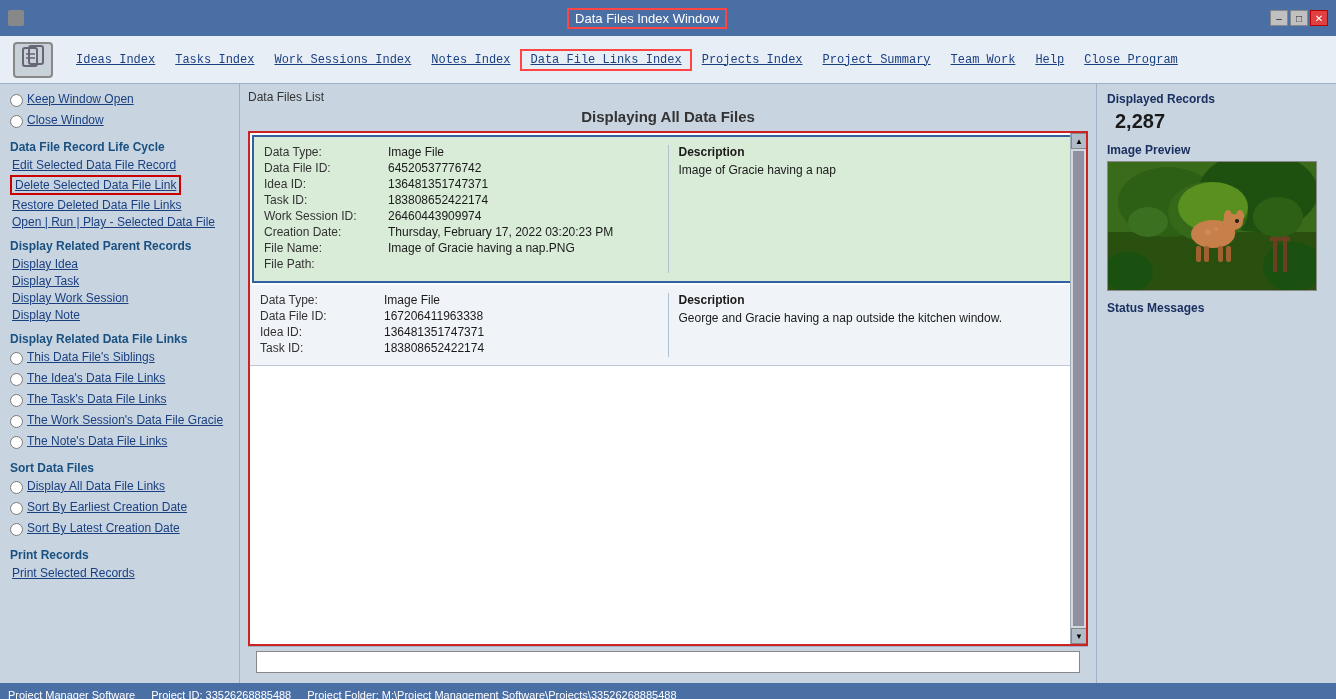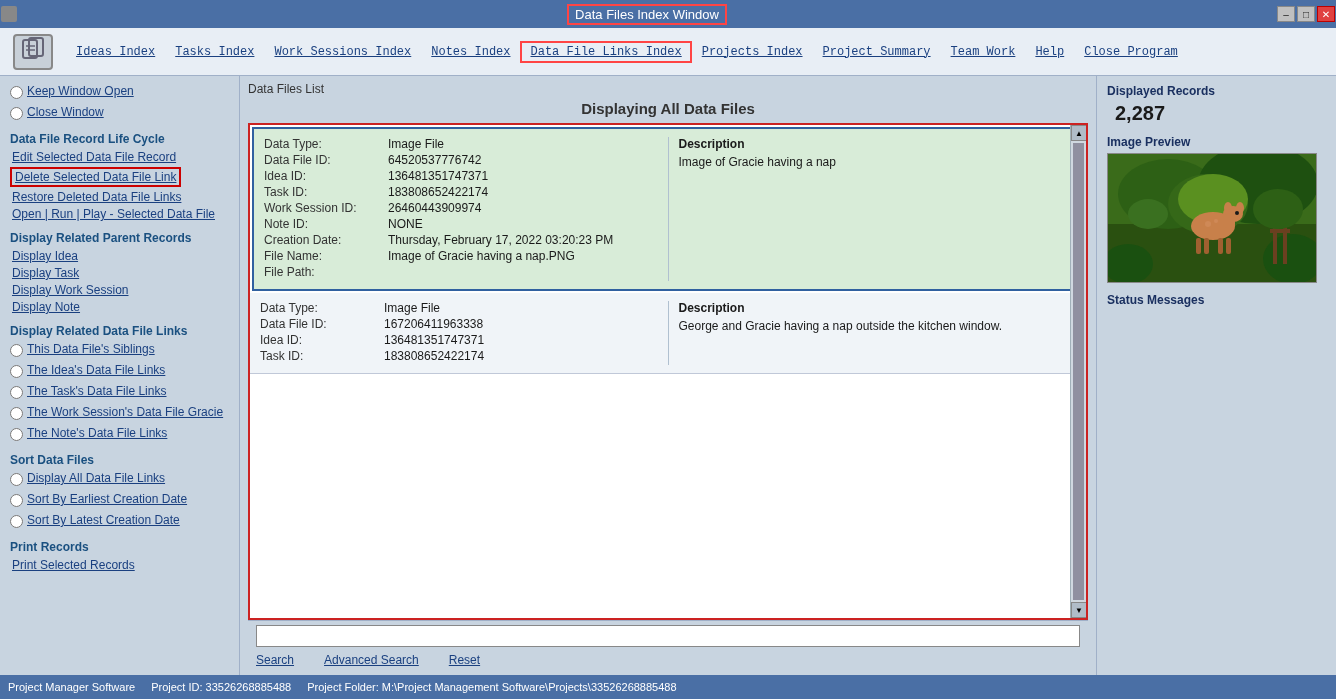--- a/index.html
+++ b/index.html
@@ -2,25 +2,25 @@
 <html><head>
   <meta charset="utf-8">
   <style>
     * { box-sizing: border-box; margin: 0; padding: 0; }
     body { font-family: Arial, sans-serif; font-size: 12px; background: #d0d8e8; overflow: hidden; width: 1336px; height: 699px; }
 
     
     .title-bar {
       background: #4a6fa5;
       color: white;
-      height: 28px;
+      height: 36px;
       display: flex;
       align-items: center;
       justify-content: space-between;
-      padding: 0 1px;
+      padding: 0 8px;
     }
     .title-bar-left { display: flex; align-items: center; gap: 4px; }
     .title-bar-controls { display: flex; gap: 2px; }
     .title-btn {
       width: 18px; height: 16px;
       background: #c0c0c0;
       border: 1px solid #888;
       font-size: 10px;
       cursor: pointer;
       display: flex; align-items: center; justify-content: center;
@@ -372,24 +372,20 @@
           </div>
           <div class="record-field">
             <span class="field-label">Task ID:</span>
             <span class="field-value">183808652422174</span>
           </div>
           <div class="record-field">
             <span class="field-label">Work Session ID:</span>
             <span class="field-value">26460443909974</span>
           </div>
           <div class="record-field">
-            <span class="field-label">Note ID:</span>
-            <span class="field-value">NONE</span>
-          </div>
-          <div class="record-field">
             <span class="field-label">Creation Date:</span>
             <span class="field-value">Thursday, February 17, 2022   03:20:23 PM</span>
           </div>
           <div class="record-field">
             <span class="field-label">File Name:</span>
             <span class="field-value">Image of Gracie having a nap.PNG</span>
           </div>
           <div class="record-field">
             <span class="field-label">File Path:</span>
           </div>
@@ -427,25 +423,20 @@
 
       <div class="scroll-indicator">
         <div class="scroll-up">▲</div>
         <div class="scroll-thumb"></div>
         <div class="scroll-down">▼</div>
       </div>
     </div>
 
     <div class="search-bar">
       <input class="search-input" type="text" placeholder="" style="">
-    </div>
-    <div class="search-bar" style="padding-top: 2px; padding-bottom: 2px; background: #c8d4e0; border-top: none; gap: 30px;">
-      <span class="search-link">Search</span>
-      <span class="search-link">Advanced Search</span>
-      <span class="search-link">Reset</span>
     </div>
   </div>
 
   <div class="right-panel">
     <div>
       <div class="right-section-header">Displayed Records</div>
       <div class="right-count">2,287</div>
     </div>
 
     <div>

